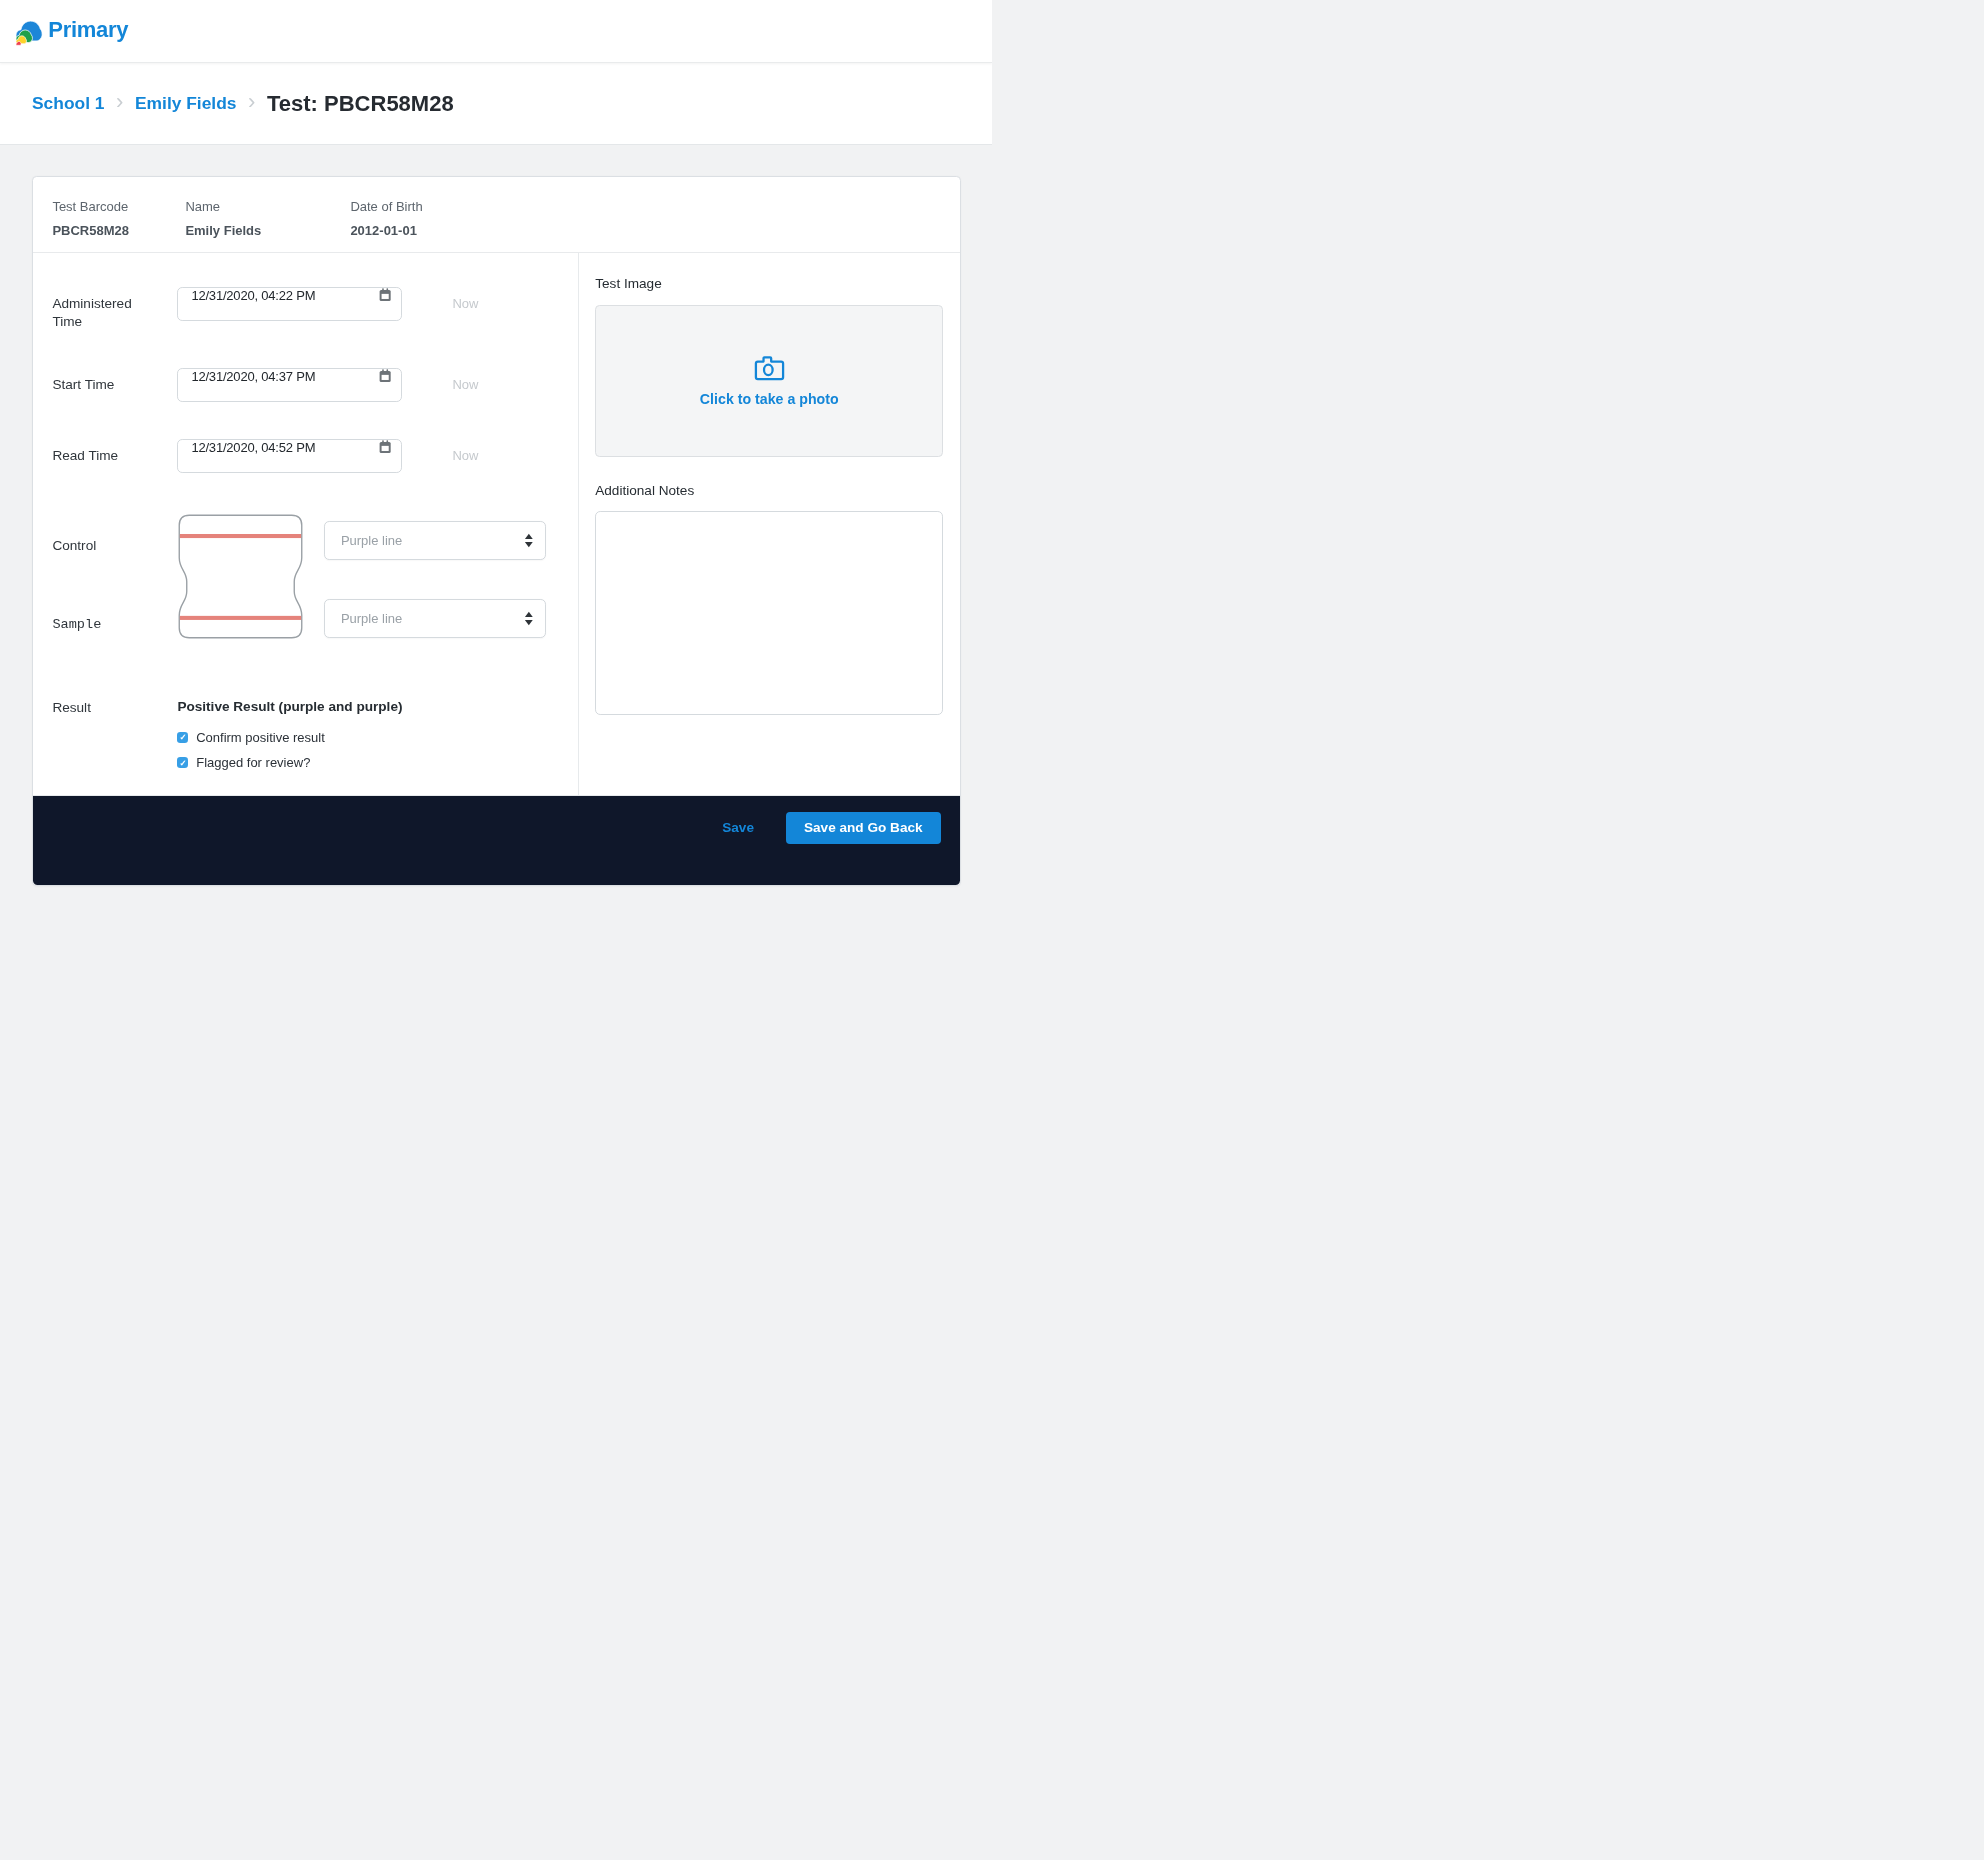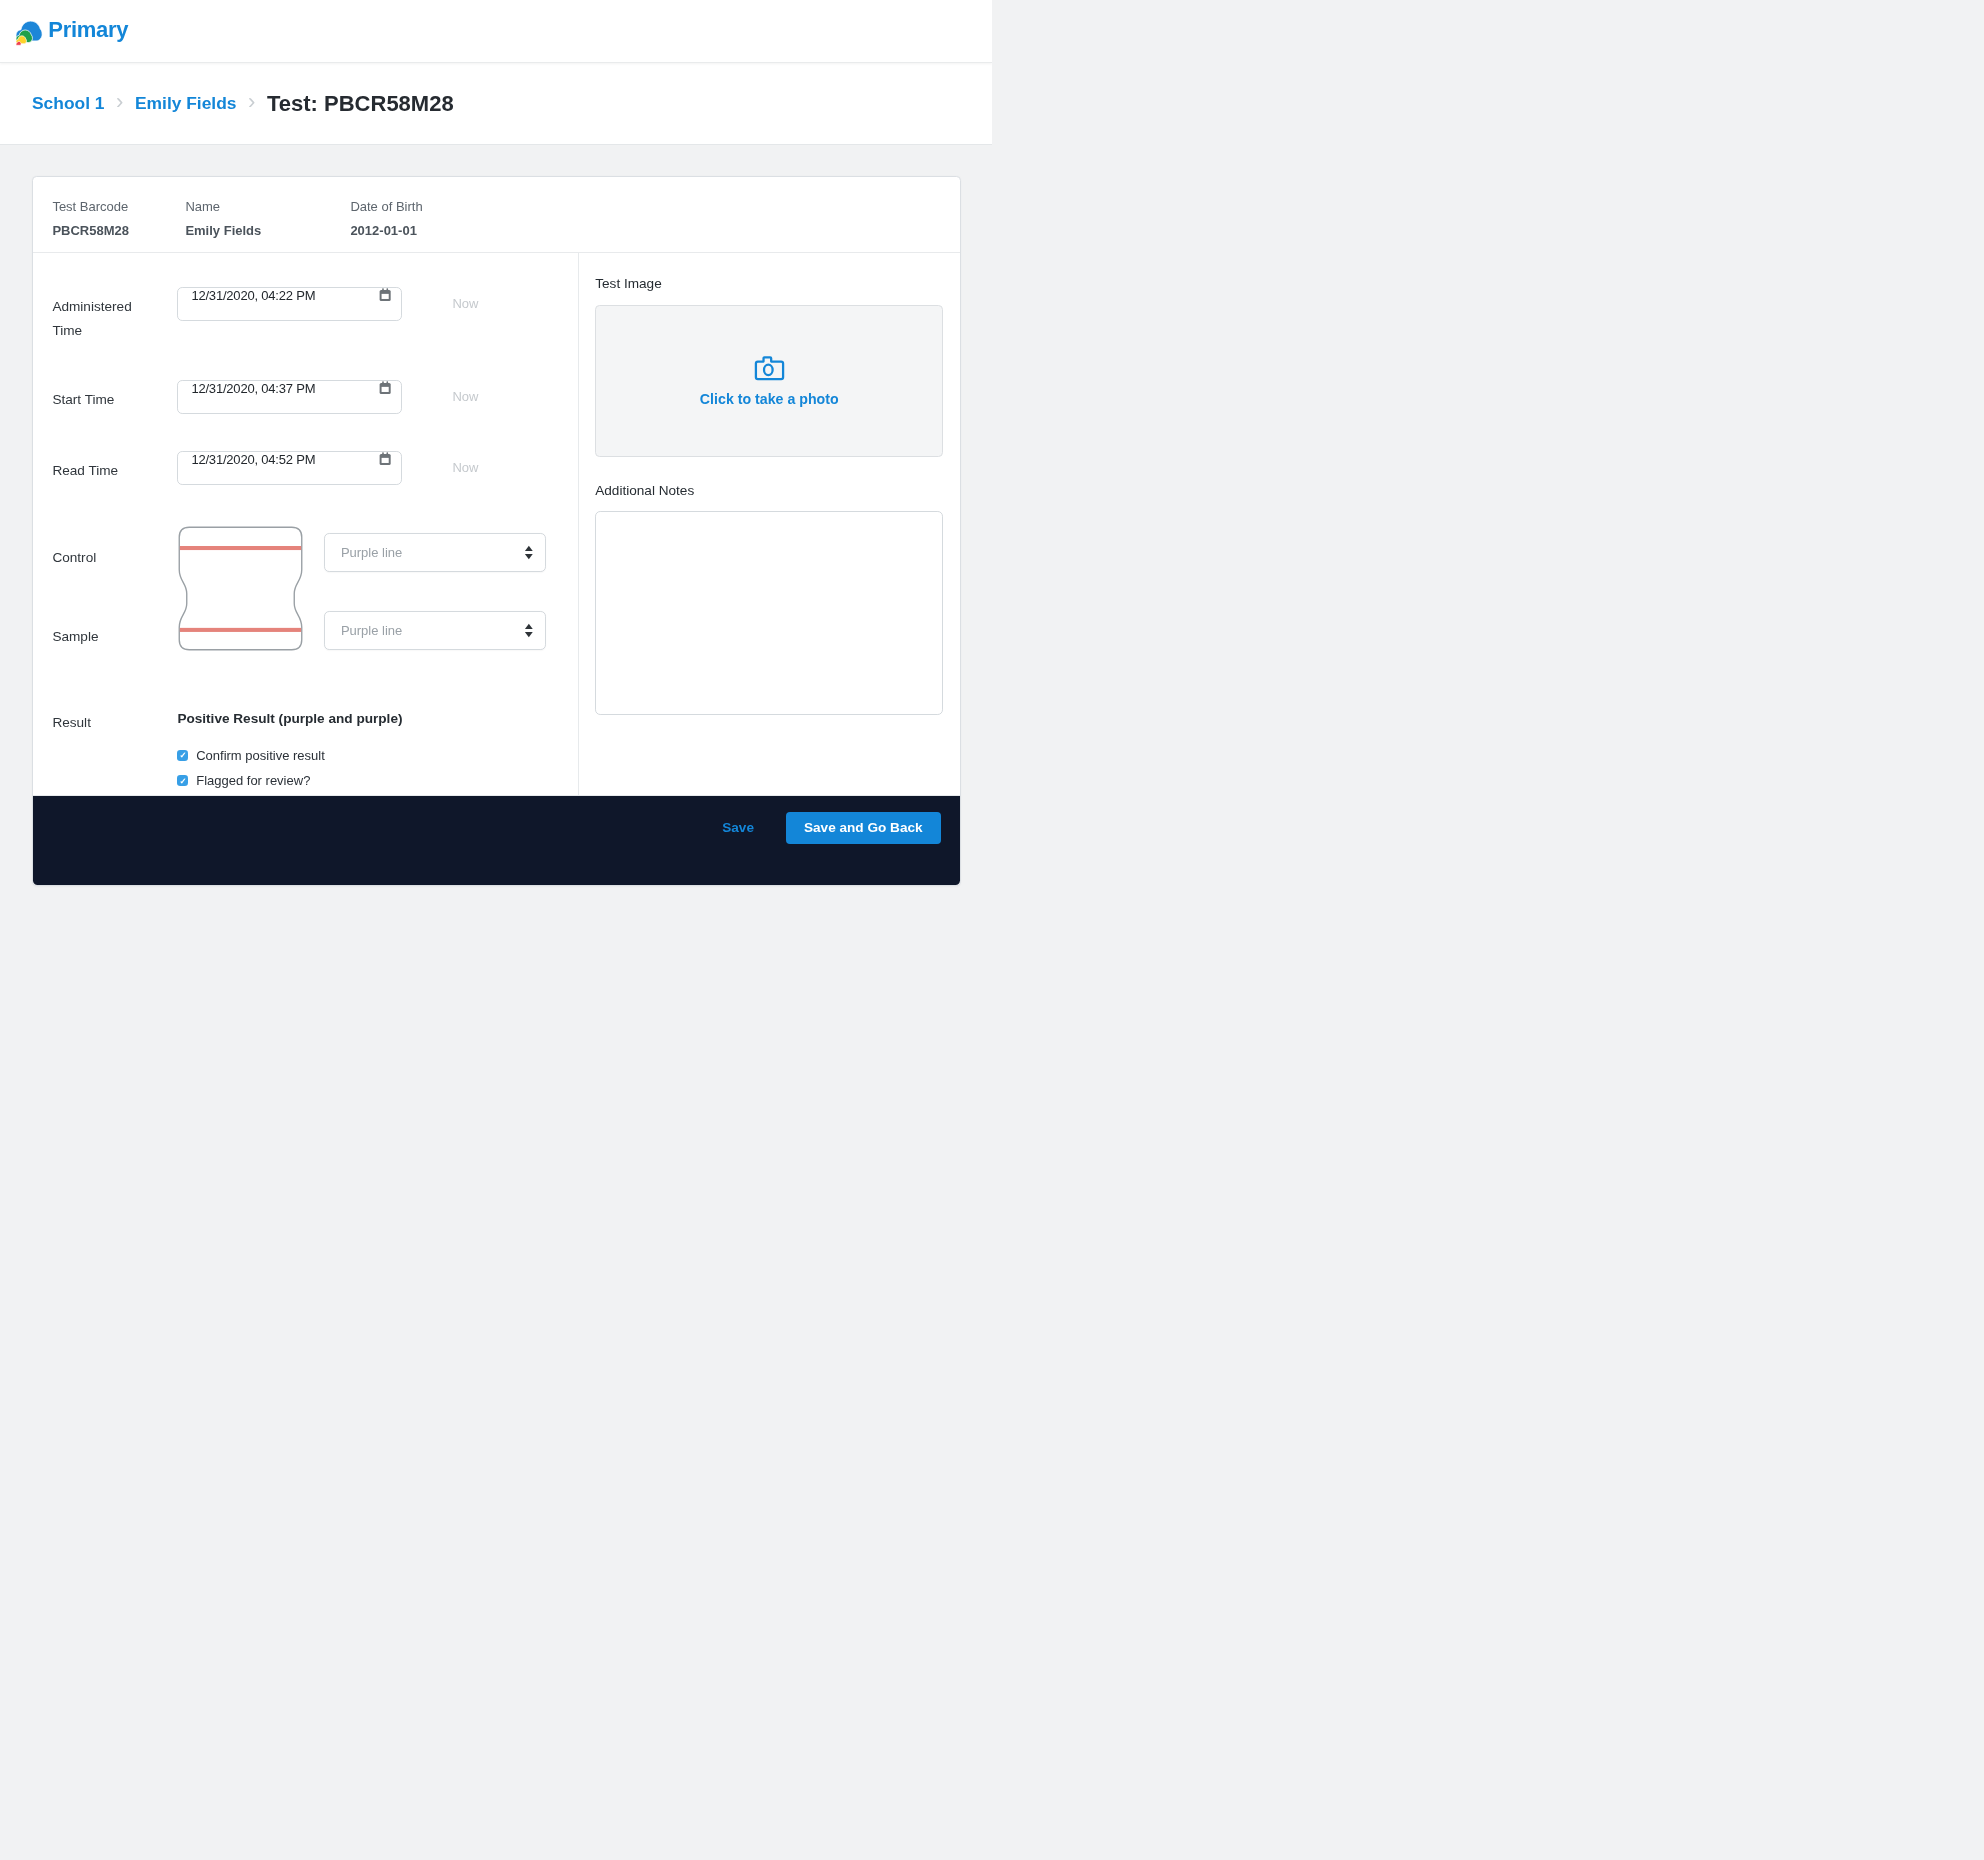--- a/index.html
+++ b/index.html
@@ -34,31 +34,31 @@
 
   
   .card-body { display:flex; height:545px; }
   .left-panel { width:547px; padding:0 0 0 19.4px; position:relative; }
   .right-panel { width:383px; border-left:0.6px solid #e7eaec; padding:23px 0 0 16px; }
 
   
   .form-row { display:flex; align-items:flex-start; }
   .row-1 { margin-top:34px; }
   .row-gap { margin-top:37px; }
-  .form-label { width:125px; padding-right:26px; padding-top:7.8px; font-size:13.6px; color:#30363c; line-height:24px; }
+  .form-label { width:125px; padding-right:26px; padding-top:7.8px; font-size:13.6px; color:#30363c; line-height:18px; }
   .datetime-input { width:225px; height:34px; border:0.6px solid #d5dade; border-radius:5.2px; background:#fff;
                     display:flex; align-items:flex-start; padding:0 10.3px 0 13px; cursor:pointer; }
   .dt-value { font-size:13px; color:#22272c; flex:1; letter-spacing:-0.2px; }
   .now-link { font-size:13px; color:#c5c9cd; margin-left:50px; line-height:34px; text-decoration:none; cursor:pointer; }
 
   
   .lines-row { position:relative; height:126px; margin-top:41px; }
   .lines-label { position:absolute; left:0; font-size:13.6px; color:#30363c; }
   .control-label { top:24.6px; }
-  .sample-label { top:103px; }
+  .sample-label { top:103px;font-family:Liberation Mono, monospace; }
   .cassette { position:absolute; left:126px; top:0; }
   .line-select { position:absolute; left:272px; width:222px; height:39px; border:0.6px solid #d5dade; border-radius:5.2px;
                  background:#fff; display:flex; align-items:center; padding:0 11.6px 0 15.5px; cursor:pointer;
                  box-shadow:0 0.6px 1.3px rgba(0,0,0,0.03); }
   .control-select { top:7.1px; }
   .sample-select { top:85px; }
   .select-value { font-size:13px; color:#9aa1a7; flex:1; }
 
   
   .result-row { display:flex; margin-top:59px; }

